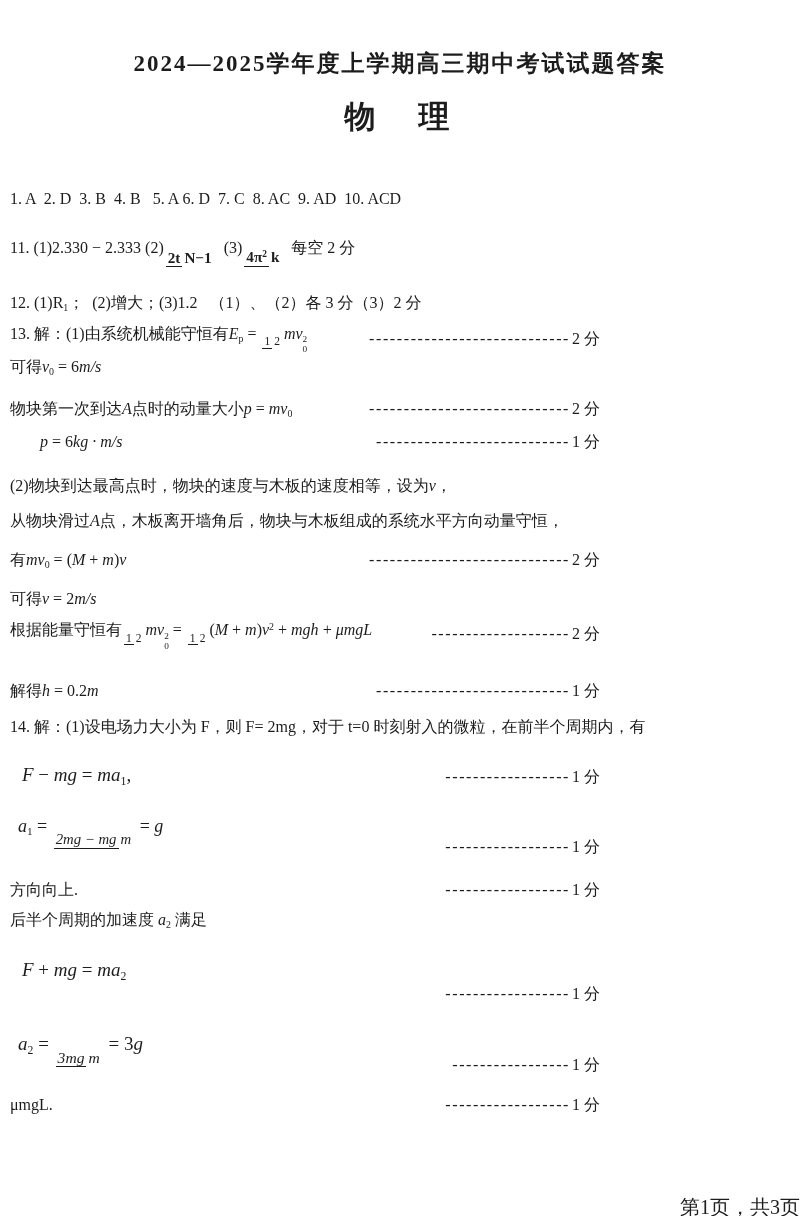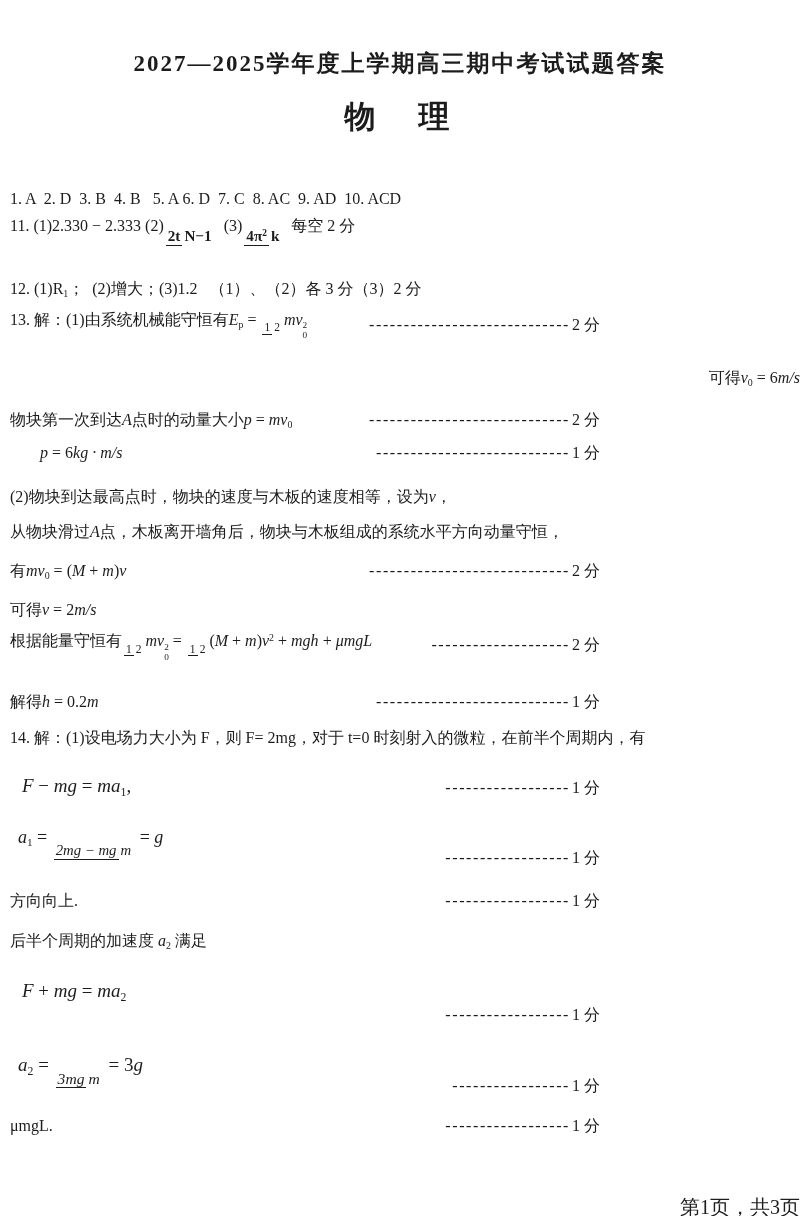--- a/index.html
+++ b/index.html
@@ -37,57 +37,57 @@
   .frac .num{border-bottom:1.3px solid currentColor;padding:0 2px;}
   .frac .den{padding:0 2px;}
   .frac.bold{font-weight:bold;font-size:0.95em;vertical-align:-0.65em;}
   
   .tail{position:absolute;right:200px;top:50%;transform:translateY(-50%);
         white-space:pre;font-size:16px;font-style:normal;}
   .tail .dash{letter-spacing:1.6px;}
   .tail .score{padding-left:2px;}
   
   [data-line-id="choice-answers"]{margin-top:0;height:22px;}
-  [data-line-id="q11"]{margin-top:5px;height:46px;display:flex;}
+  [data-line-id="q11"]{margin-top:19px;height:46px;display:flex;align-items:center;}
   [data-line-id="q12"]{margin-top:17px;height:22px;}
   [data-line-id="q13-ep"]{margin-top:8px;height:34px;display:flex;align-items:center;}
-  [data-line-id="q13-v0"]{margin-top:25px;height:22px;text-align:right;}
+  [data-line-id="q13-v0"]{height:22px;}
   [data-line-id="q13-p-line"]{margin-top:20px;height:22px;}
   [data-line-id="q13-p-val"]{margin-top:11px;height:22px;padding-left:30px;}
   [data-line-id="q13-2"]{margin-top:22px;height:22px;}
   [data-line-id="q13-slide"]{margin-top:13px;height:22px;}
   [data-line-id="q13-mv"]{margin-top:17px;height:22px;}
   [data-line-id="q13-v"]{margin-top:17px;height:22px;text-decoration:underline;}
   [data-line-id="q13-energy"]{margin-top:7px;height:34px;display:flex;align-items:center;}
   [data-line-id="q13-h"]{margin-top:29px;height:22px;}
   [data-line-id="q14-intro"]{margin-top:14px;height:22px;}
   [data-line-id="q14-f1"]{margin-top:26px;height:26px;padding-left:12px;font-size:19px;}
   [data-line-id="q14-a1"]{margin-top:16px;height:52px;padding-left:8px;font-size:18px;
                           display:flex;align-items:center;}
   [data-line-id="q14-a1"] .tail{bottom:0;top:auto;transform:none;}
   [data-line-id="q14-dir-up"]{margin-top:21px;height:22px;}
-  [data-line-id="q14-a2-intro"]{margin-top:18px;height:22px;}
+  [data-line-id="q14-a2-intro"]{margin-top:8px;height:22px;}
   [data-line-id="q14-f2"]{margin-top:28px;height:26px;padding-left:12px;font-size:19px;}
   [data-line-id="q14-f2-dash"]{margin-top:0;height:18px;}
   [data-line-id="q14-a2"]{margin-top:21px;height:52px;padding-left:8px;font-size:19px;
                           display:flex;align-items:center;}
   [data-line-id="q14-a2"] .tail{bottom:0;top:auto;transform:none;}
   [data-line-id="q14-dir-down"]{margin-top:18px;height:22px;}
   
   [data-line-id="q14-a1"] .frac,[data-line-id="q14-a2"] .frac{font-size:0.82em;vertical-align:-0.8em;}
   
   .doc-footer{
     position:absolute;top:1194px;left:0;width:800px;text-align:right;
     font-size:20px;
   }
 </style>
 </head>
 <body>
 
-<div class="doc-title">2027—2025学年度上学期高三期中考试试题答案</div>
+<div class="doc-title">2024—2025学年度上学期高三期中考试试题答案</div>
 <div class="doc-subject">物　理</div>
 
 <div class="lines">
     <div class="line" data-line-id="choice-answers"><span class="content"><span class="tok-t">1. A  2. D  3. B  4. B   5. A 6. D  7. C  8. AC  9. AD  10. ACD</span></span></div>
     <div class="line" data-line-id="q11"><span class="content"><span class="tok-t">11. (1)2.330 − 2.333 (2)</span><span class="frac bold"><span class="num"><span class="tok-b">2t</span></span><span class="den"><span class="tok-b">N−1</span></span></span><span class="tok-t">  (3)</span><span class="frac bold"><span class="num"><span class="tok-b">4π</span><span class="tok-sup">2</span></span><span class="den"><span class="tok-b">k</span></span></span><span class="tok-t">  每空 2 分</span></span></div>
     <div class="line" data-line-id="q12"><span class="content"><span class="tok-t">12. (1)R</span><span class="tok-sub">1</span><span class="tok-t">；  (2)增大；(3)1.2   （1）、（2）各 3 分（3）2 分</span></span></div>
     <div class="line" data-line-id="q13-ep"><span class="content"><span class="tok-t">13. 解：(1)由系统机械能守恒有</span><span class="tok-i">E</span><span class="tok-sub">p</span><span class="tok-t"> = </span><span class="frac"><span class="num"><span class="tok-t">1</span></span><span class="den"><span class="tok-t">2</span></span></span><span class="tok-i">mv</span><span class="ss"><span>2</span><span>0</span></span></span><span class="tail"><span class="dash">-----------------------------</span><span class="score">2 分</span></span></div>
     <div class="line" data-line-id="q13-v0"><span class="content"><span class="tok-t">可得</span><span class="tok-i">v</span><span class="tok-sub">0</span><span class="tok-t"> = 6</span><span class="tok-i">m/s</span></span></div>
     <div class="line" data-line-id="q13-p-line"><span class="content"><span class="tok-t">物块第一次到达</span><span class="tok-i">A</span><span class="tok-t">点时的动量大小</span><span class="tok-i">p</span><span class="tok-t"> = </span><span class="tok-i">mv</span><span class="tok-sub">0</span></span><span class="tail"><span class="dash">-----------------------------</span><span class="score">2 分</span></span></div>
     <div class="line" data-line-id="q13-p-val"><span class="content"><span class="tok-i">p</span><span class="tok-t"> = 6</span><span class="tok-i">kg · m/s</span></span><span class="tail"><span class="dash">----------------------------</span><span class="score">1 分</span></span></div>

